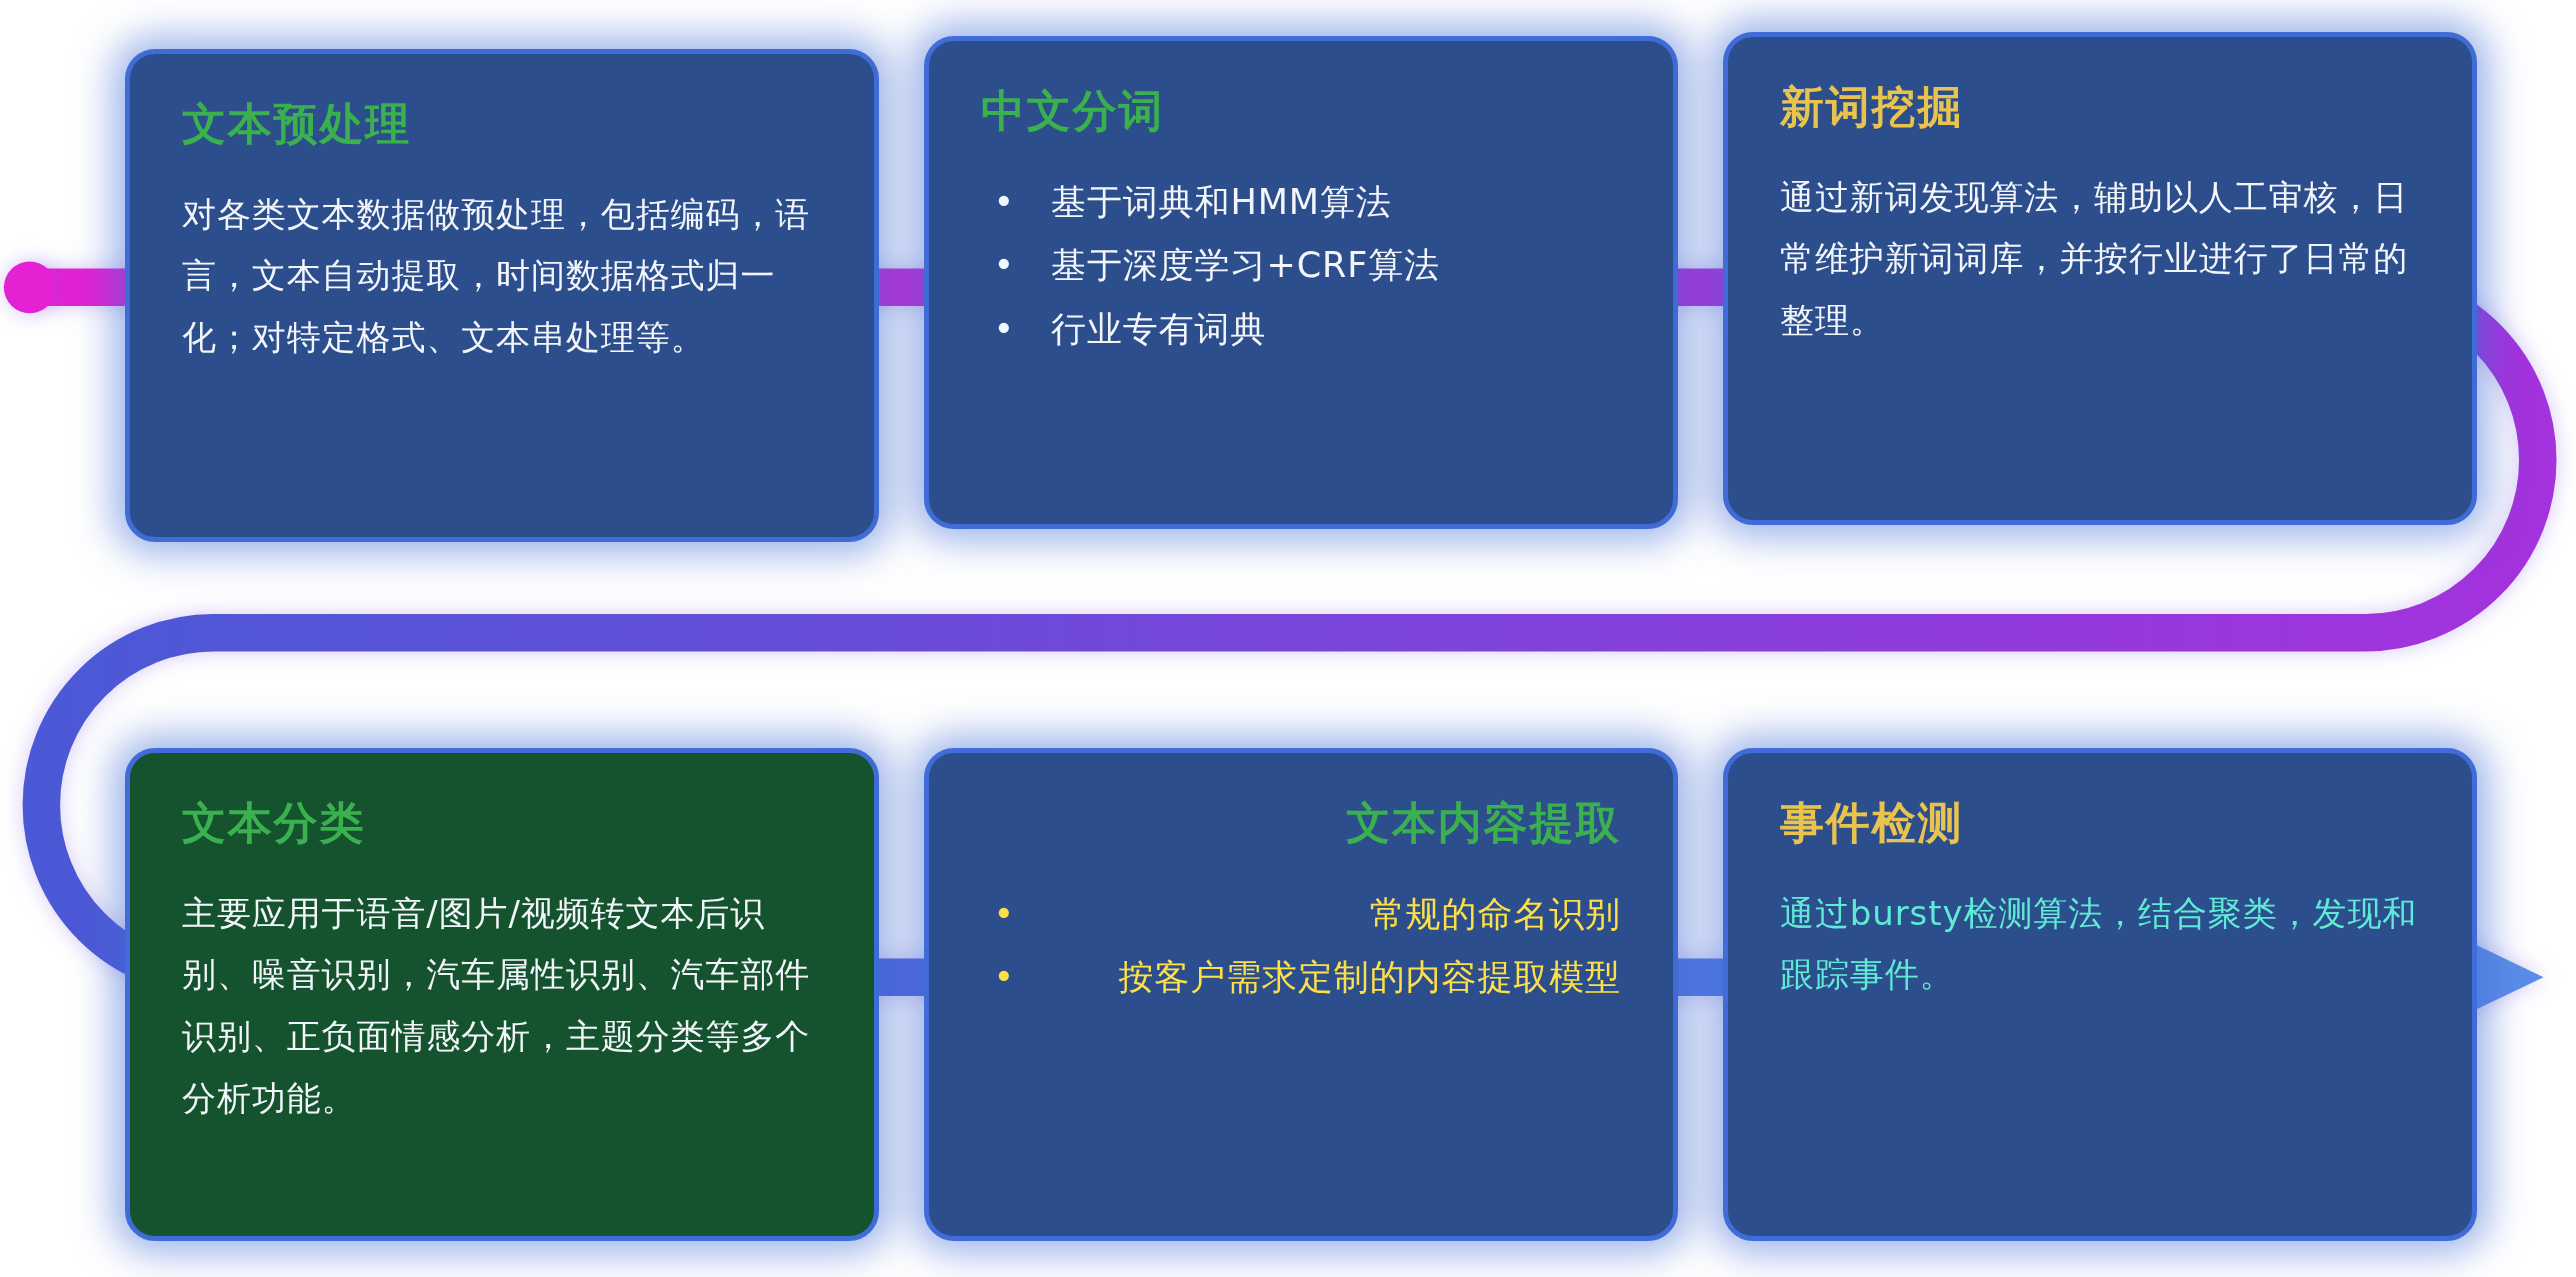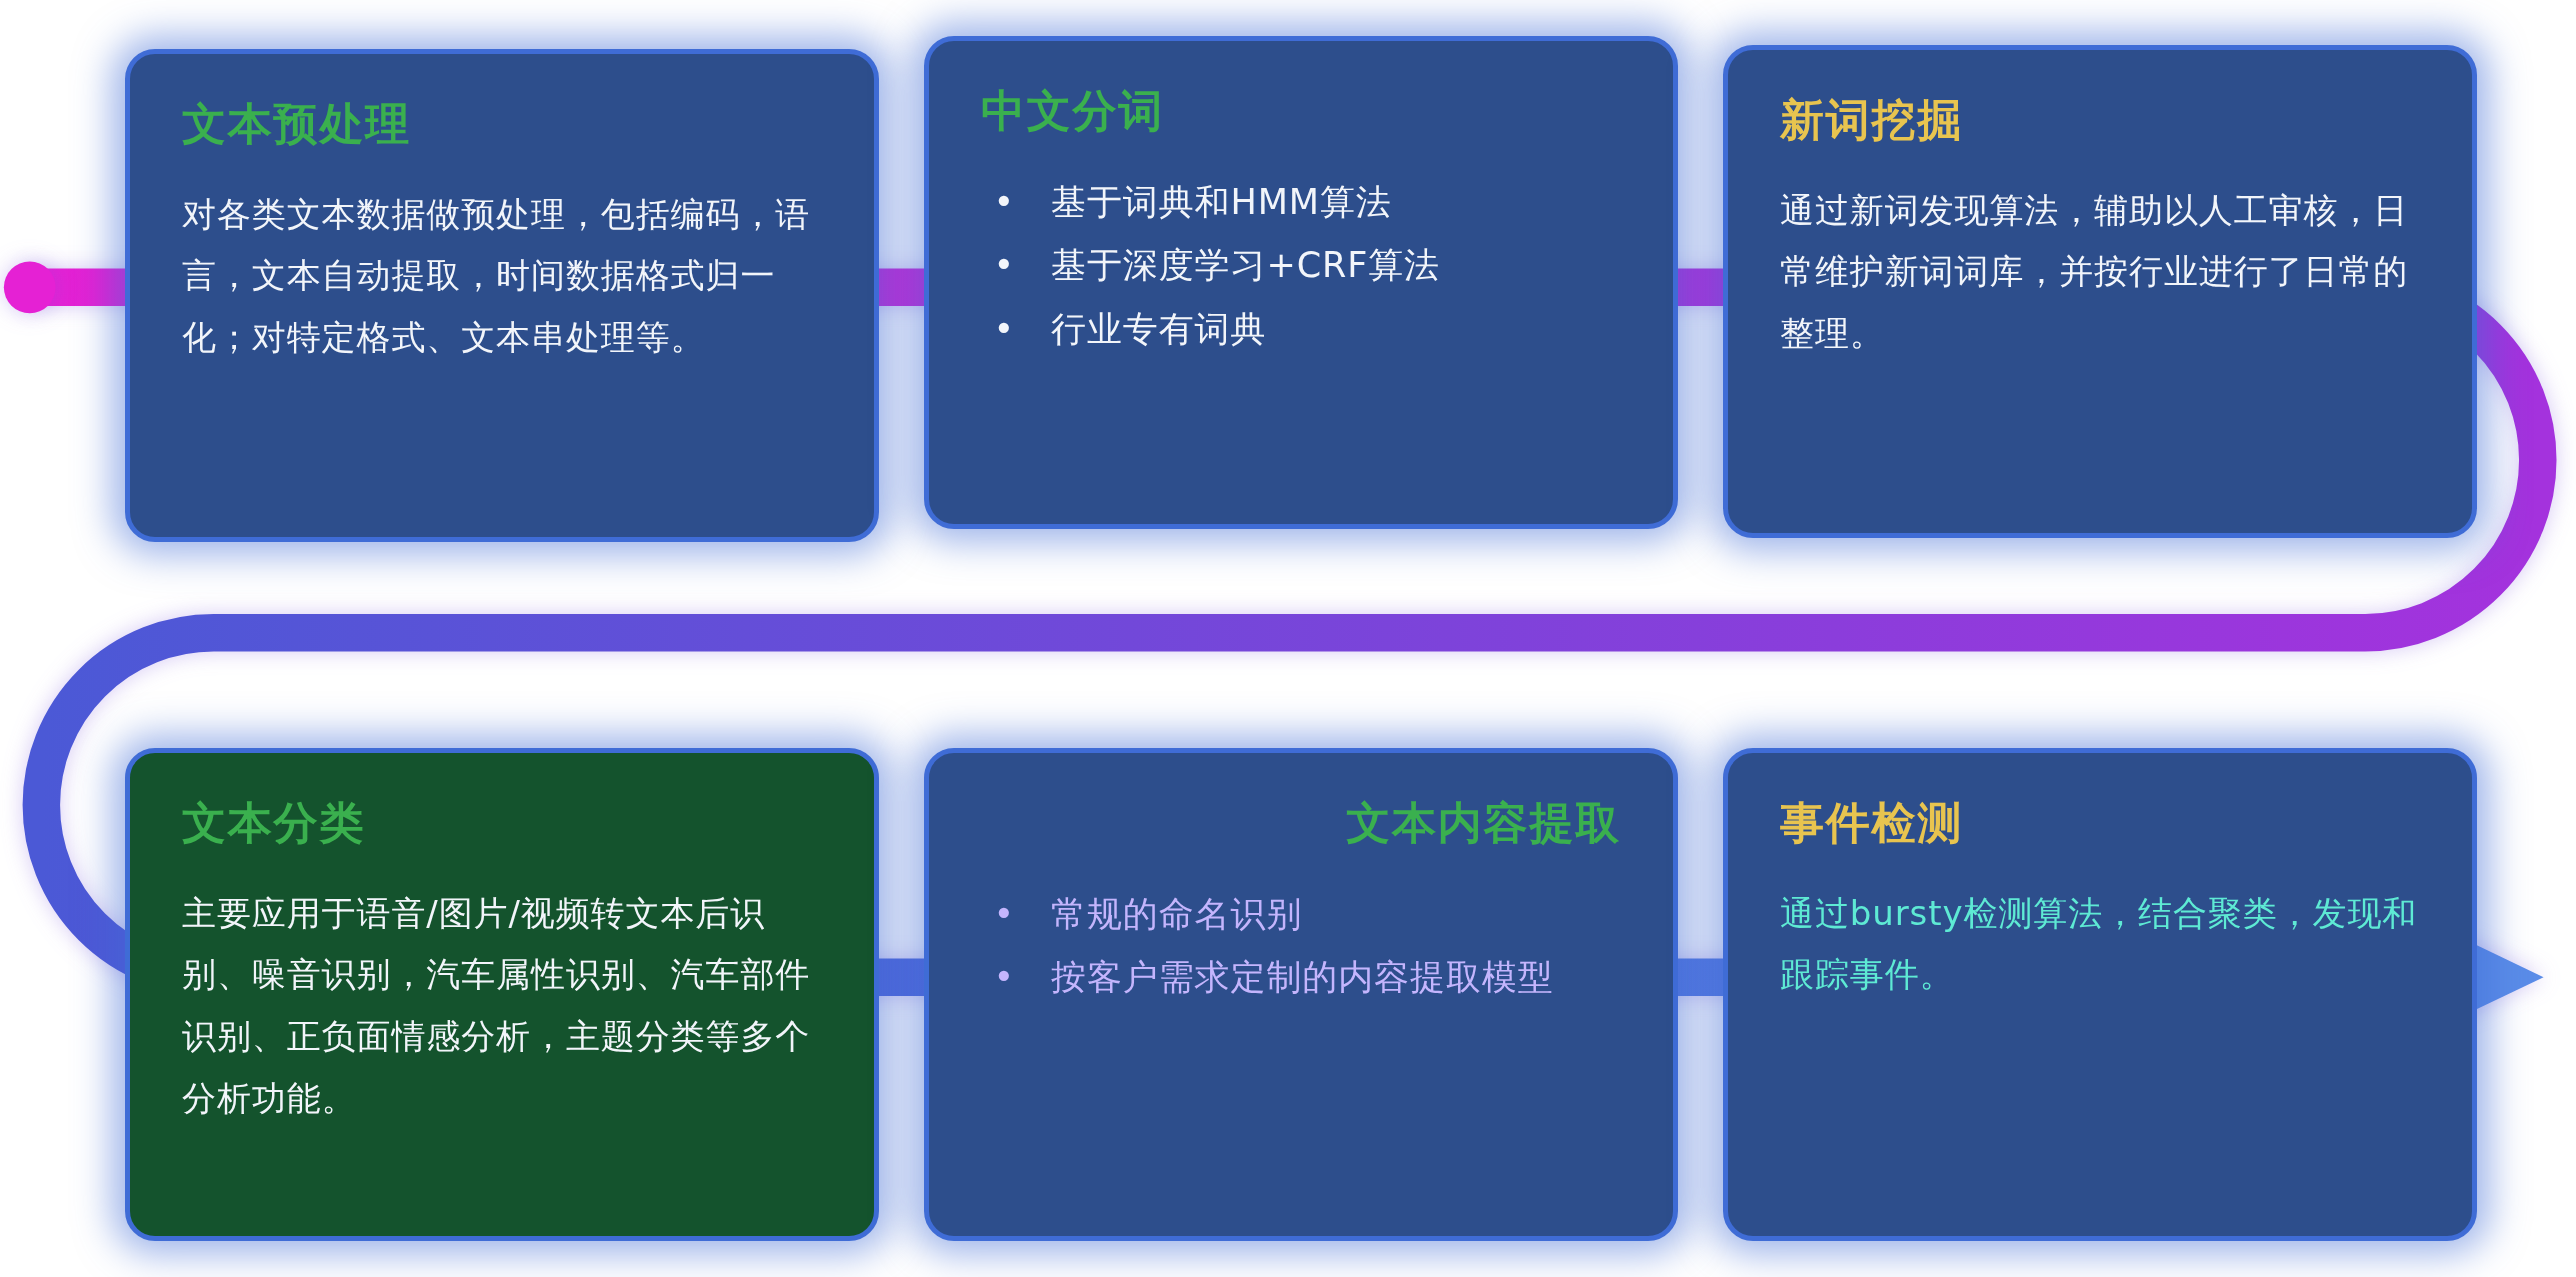--- a/index.html
+++ b/index.html
@@ -60,21 +60,21 @@
   .card li { position:relative; padding-left:70px; }
   .card li::before {
     content:"•";
     position:absolute;
     left:12.5px;
     top:0;
   }
 
   .c1 { left:125px;  top:49px; }
   .c2 { left:924px; top:36px; }
-  .c3 { left:1723px; top:45px; }
+  .c3 { left:1723px; top:32px; }
   .c4 { left:125px;  top:748px; }
   .c5 { left:924px; top:748px; }
   .c6 { left:1723px; top:748px; }
 </style>
 </head>
 <body>
 
 <div class="canvas">
 
   <svg class="flow" width="2576" height="1277" viewBox="0 0 2886 1431">
@@ -119,21 +119,21 @@
     <p style="color: rgb(242, 245, 250);">通过新词发现算法，辅助以人工审核，日常维护新词词库，并按行业进行了日常的整理。</p>
   </div>
 
   <div class="card c4" style="background-color: #14532d; border-color: rgb(63, 108, 214);">
     <h2 style="color: rgb(58, 176, 78);">文本分类</h2>
     <p style="color: rgb(242, 245, 250);">主要应用于语音/图片/视频转文本后识别、噪音识别，汽车属性识别、汽车部件识别、正负面情感分析，主题分类等多个分析功能。</p>
   </div>
 
   <div class="card c5" style="background-color: rgb(45, 78, 140); border-color: rgb(63, 108, 214);">
     <h2 style="color: rgb(58, 176, 78); text-align: right;">文本内容提取</h2>
-    <ul style="color: #c4b5fd;">
+    <ul style="color: #fde047; text-align: right;">
       <li>常规的命名识别</li>
       <li>按客户需求定制的内容提取模型</li>
     </ul>
   </div>
 
   <div class="card c6" style="background-color: rgb(45, 78, 140); border-color: rgb(63, 108, 214);">
     <h2 style="color: rgb(232, 196, 79);">事件检测</h2>
     <p style="color: #5eead4;">通过bursty检测算法，结合聚类，发现和跟踪事件。</p>
   </div>
 

